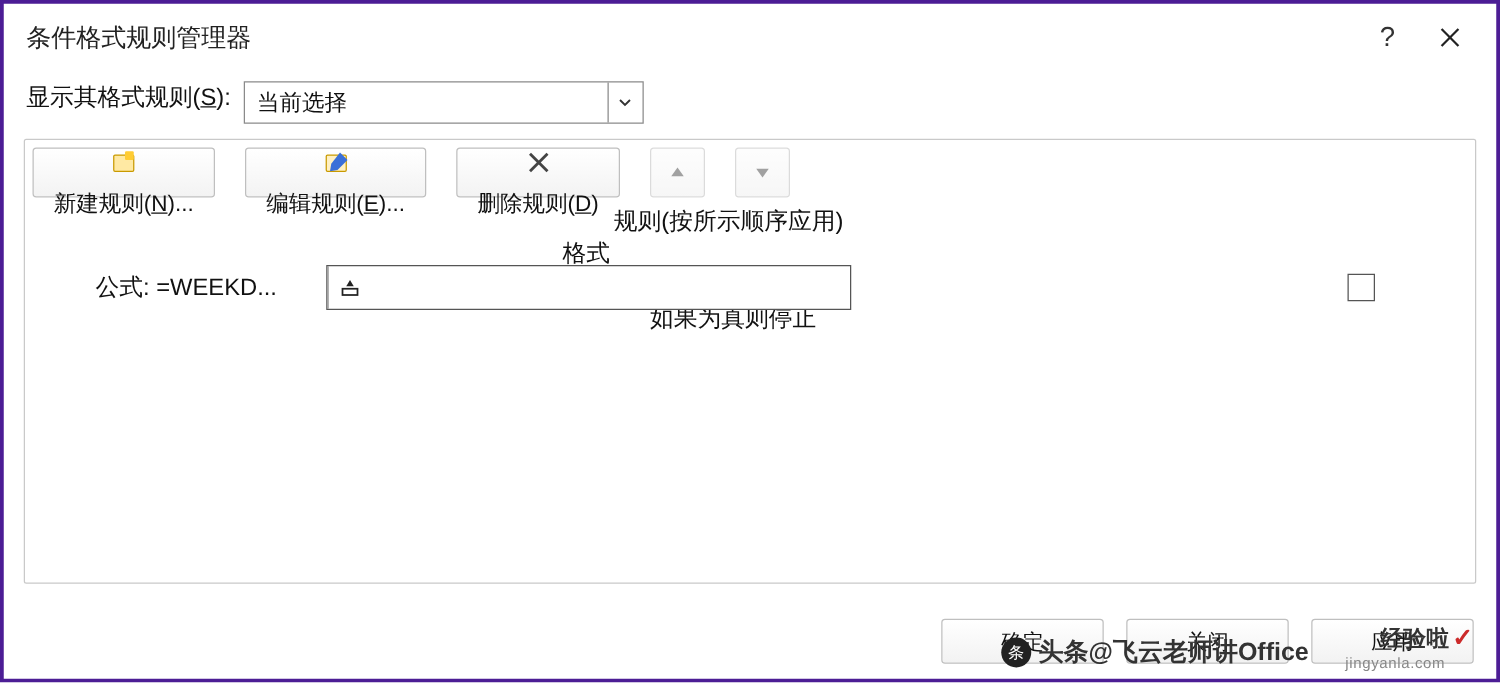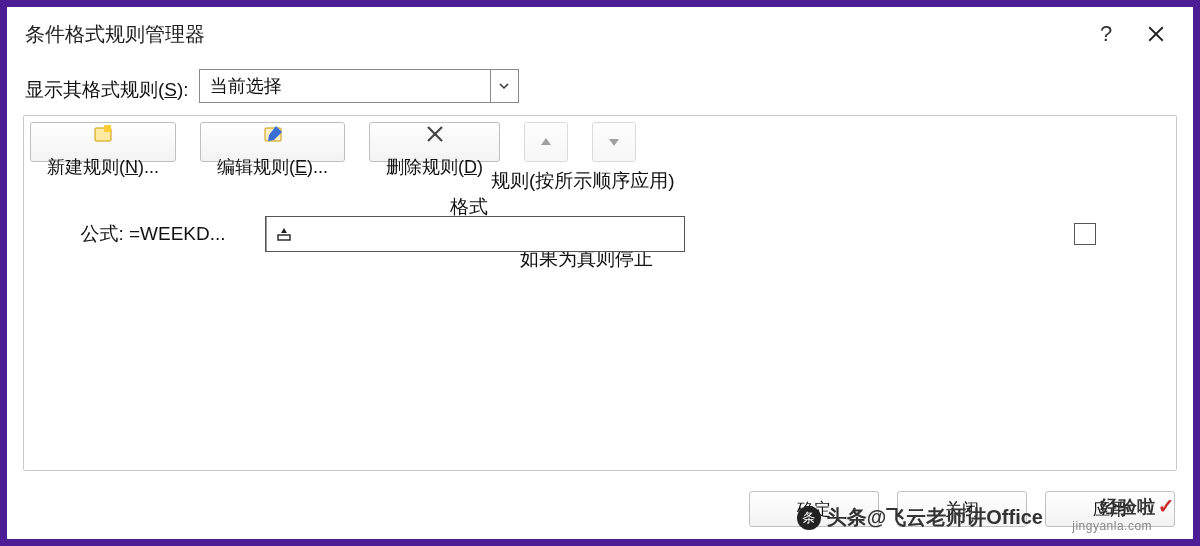--- a/index.html
+++ b/index.html
@@ -1,28 +1,28 @@
 <!DOCTYPE html>
 <html><head>
 <meta charset="utf-8">
 <style>
   * { box-sizing: border-box; font-family: "Microsoft YaHei", "Segoe UI", Arial, sans-serif; }
   body { margin: 0; background: #ffffff; width: 1200px; height: 546px; overflow: hidden; position: relative; }
 
-  .dialog { width: 1200px; height: 546px; background: #ffffff; border: 7px solid #4c1d95; position: relative; }
+  .dialog { width: 1200px; height: 546px; background: #ffffff; border: 3px solid #4c1d95; position: relative; }
 
   
   .titlebar { height: 54px; display: flex; align-items: center; padding: 0 12px 0 18px; }
   .titlebar .title { font-size: 20px; color: #222; flex: 0 0 auto; }
   .titlebar .spacer { flex: 1; }
   .titlebar .tb-btn { width: 50px; height: 54px; display: flex; align-items: center; justify-content: center; color: #333; font-size: 22px; }
   .titlebar .tb-btn svg { width: 18px; height: 18px; }
 
   
-  .scope-row { display: flex; align-items: flex-end; padding: 8px 18px 12px 18px; gap: 10px; }
+  .scope-row { display: flex; align-items: flex-start; padding: 8px 18px 12px 18px; gap: 10px; }
   .scope-label { font-size: 19px; color: #111; }
   .scope-label .mn { text-decoration: underline; }
   .scope-select { position: relative; width: 320px; height: 34px; border: 1px solid #8a8a8a; display: flex; align-items: center; padding: 0 10px; font-size: 18px; color: #111; background: #fff; }
   .scope-select .caret { position: absolute; right: 0; top: 0; width: 28px; height: 32px; border-left: 1px solid #8a8a8a; display: flex; align-items: center; justify-content: center; }
   .scope-select .caret svg { width: 12px; height: 12px; }
 
   
   .toolbar-wrap { margin: 0 16px; border: 1px solid #c9c9c9; border-radius: 2px; }
   .toolbar { display: flex; align-items: center; padding: 6px 6px; gap: 24px; }
   .tbtn { height: 40px; border: 1px solid #bfbfbf; background: linear-gradient(#ffffff,#f3f3f3); border-radius: 3px; display: inline-flex; align-items: center; padding: 0 16px; font-size: 18px; color: #111; gap: 10px; flex-direction: column; }

